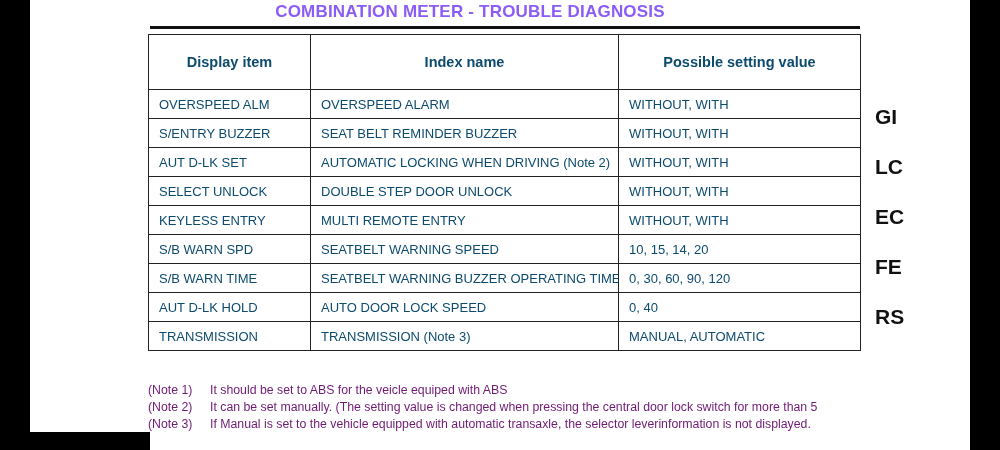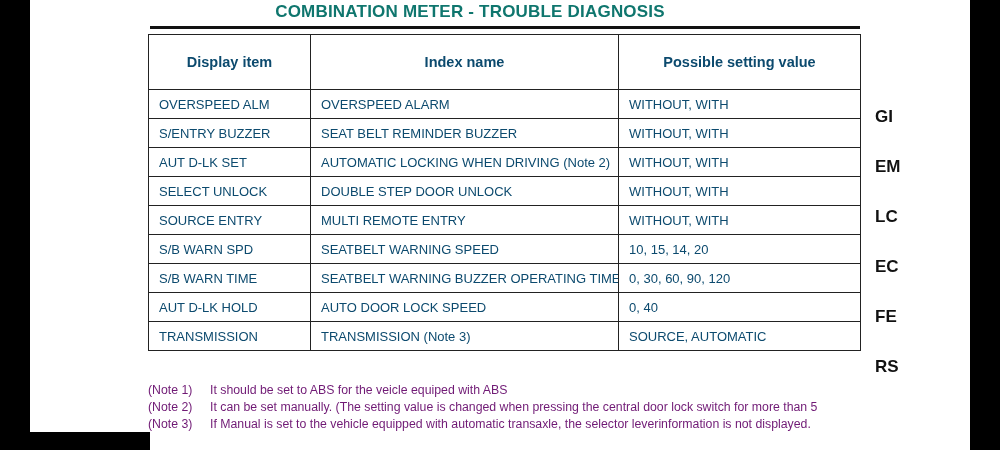--- a/index.html
+++ b/index.html
@@ -22,21 +22,21 @@
     background: #ffffff;
   }
   .title {
     position: absolute;
     left: 0;
     top: 2px;
     width: 880px;
     text-align: center;
     font-size: 17px;
     font-weight: bold;
-    color: #0f766e;
+    color: #8b5cf6;
     letter-spacing: 0.2px;
   }
   .title-rule {
     position: absolute;
     left: 120px;
     top: 26px;
     width: 710px;
     height: 3px;
     background: #111;
   }
@@ -104,21 +104,21 @@
     padding-left: 62px;
   }
 
   .tabs {
     position: absolute;
     left: 845px;
     top: 92px;
     width: 80px;
   }
   .tab {
-    font-size: 17px;
+    font-size: 21px;
     font-weight: bold;
     color: #111;
     height: 50px;
     line-height: 50px;
     text-align: left;
   }
   .edge-left {
     position: absolute;
     left: 0;
     top: 0;
@@ -183,21 +183,21 @@
           <td>AUT D-LK SET</td>
           <td>AUTOMATIC LOCKING WHEN DRIVING (Note 2)</td>
           <td>WITHOUT, WITH</td>
         </tr>
         <tr>
           <td>SELECT UNLOCK</td>
           <td>DOUBLE STEP DOOR UNLOCK</td>
           <td>WITHOUT, WITH</td>
         </tr>
         <tr>
-          <td>SOURCE ENTRY</td>
+          <td>KEYLESS ENTRY</td>
           <td>MULTI REMOTE ENTRY</td>
           <td>WITHOUT, WITH</td>
         </tr>
         <tr>
           <td>S/B WARN SPD</td>
           <td>SEATBELT WARNING SPEED</td>
           <td>10, 15, 14, 20</td>
         </tr>
         <tr>
           <td>S/B WARN TIME</td>
@@ -205,21 +205,21 @@
           <td>0, 30, 60, 90, 120</td>
         </tr>
         <tr>
           <td>AUT D-LK HOLD</td>
           <td>AUTO DOOR LOCK SPEED</td>
           <td>0, 40</td>
         </tr>
         <tr>
           <td>TRANSMISSION</td>
           <td>TRANSMISSION (Note 3)</td>
-          <td>SOURCE, AUTOMATIC</td>
+          <td>MANUAL, AUTOMATIC</td>
         </tr>
       </tbody>
     </table>
   </div>
 
   <div class="notes">
     <div class="note-row">
       <span class="note-label">(Note 1)</span>
       <span class="note-text">It should be set to ABS for the veicle equiped with ABS</span>
     </div>
@@ -228,21 +228,20 @@
       <span class="note-text">It can be set manually. (The setting value is changed when pressing the central door lock switch for more than 5</span>
     </div>
     <div class="note-row">
       <span class="note-label">(Note 3)</span>
       <span class="note-text">If Manual is set to the vehicle equipped with automatic transaxle, the selector leverinformation is not displayed.</span>
     </div>
   </div>
 
   <div class="tabs">
     <div class="tab">GI</div>
-    <div class="tab">EM</div>
     <div class="tab">LC</div>
     <div class="tab">EC</div>
     <div class="tab">FE</div>
     <div class="tab">RS</div>
   </div>
 
   <div class="edge-bottom-left"></div>
 </div>
 
 </body></html>

